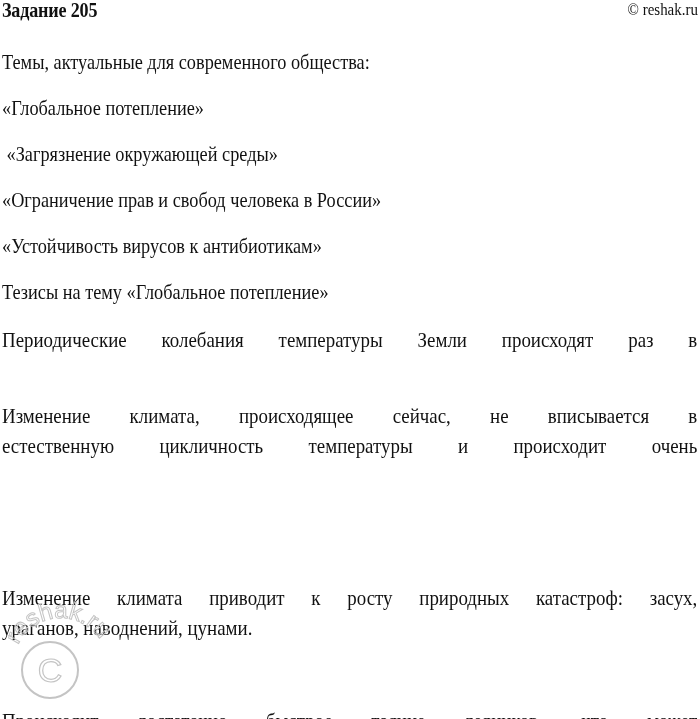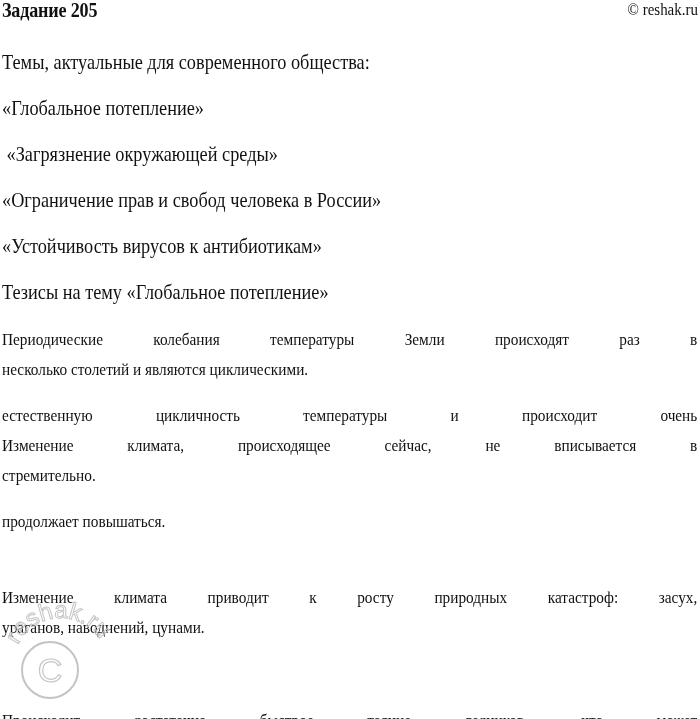--- a/index.html
+++ b/index.html
@@ -55,21 +55,21 @@
       left: 2px;
       font-size: 21px;
       white-space: nowrap;
       transform: scaleX(0.87);
       transform-origin: left top;
     }
     .para {
       position: absolute;
       left: 2px;
       width: 696px;
-      font-size: 17px;
+      font-size: 21px;
       line-height: 30px;
       text-align: justify;
       text-align-last: left;
     }
     .para .row {
       display: block;
       text-align: justify;
       text-align-last: justify;
       white-space: normal;
       height: 30px;
@@ -107,31 +107,28 @@
 
   <div class="line" style="top:96px;">«Глобальное потепление»</div>
   <div class="line" style="top:142px; white-space:pre;"> «Загрязнение окружающей среды»</div>
   <div class="line" style="top:188px;">«Ограничение прав и свобод человека в России»</div>
   <div class="line" style="top:234px;">«Устойчивость вирусов к антибиотикам»</div>
 
   <div class="line" style="top:280px;">Тезисы на тему «Глобальное потепление»</div>
 
   <div class="para" style="top:325px;">
     <div class="row"><span>Периодические колебания температуры Земли происходят раз в</span></div>
-    <div class="row last"><span>несколько столетий и являются циклическими.</span></div>
   </div>
 
   <div class="para" style="top:401px;">
+    <div class="row"><span>Изменение климата, происходящее сейчас, не вписывается в</span></div>
     <div class="row"><span>естественную цикличность температуры и происходит очень</span></div>
-    <div class="row"><span>Изменение климата, происходящее сейчас, не вписывается в</span></div>
-    <div class="row last"><span>стремительно.</span></div>
   </div>
 
   <div class="para" style="top:507px;">
-    <div class="row last"><span>продолжает повышаться.</span></div>
   </div>
 
   <div class="para" style="top:583px;">
     <div class="row"><span>Изменение климата приводит к росту природных катастроф: засух,</span></div>
     <div class="row last"><span>ураганов, наводнений, цунами.</span></div>
   </div>
 
   <div class="para" style="top:660px;margin-top:46px;">
     <div class="row"><span>Происходит достаточно быстрое таяние ледников, что может</span></div>
   </div>

